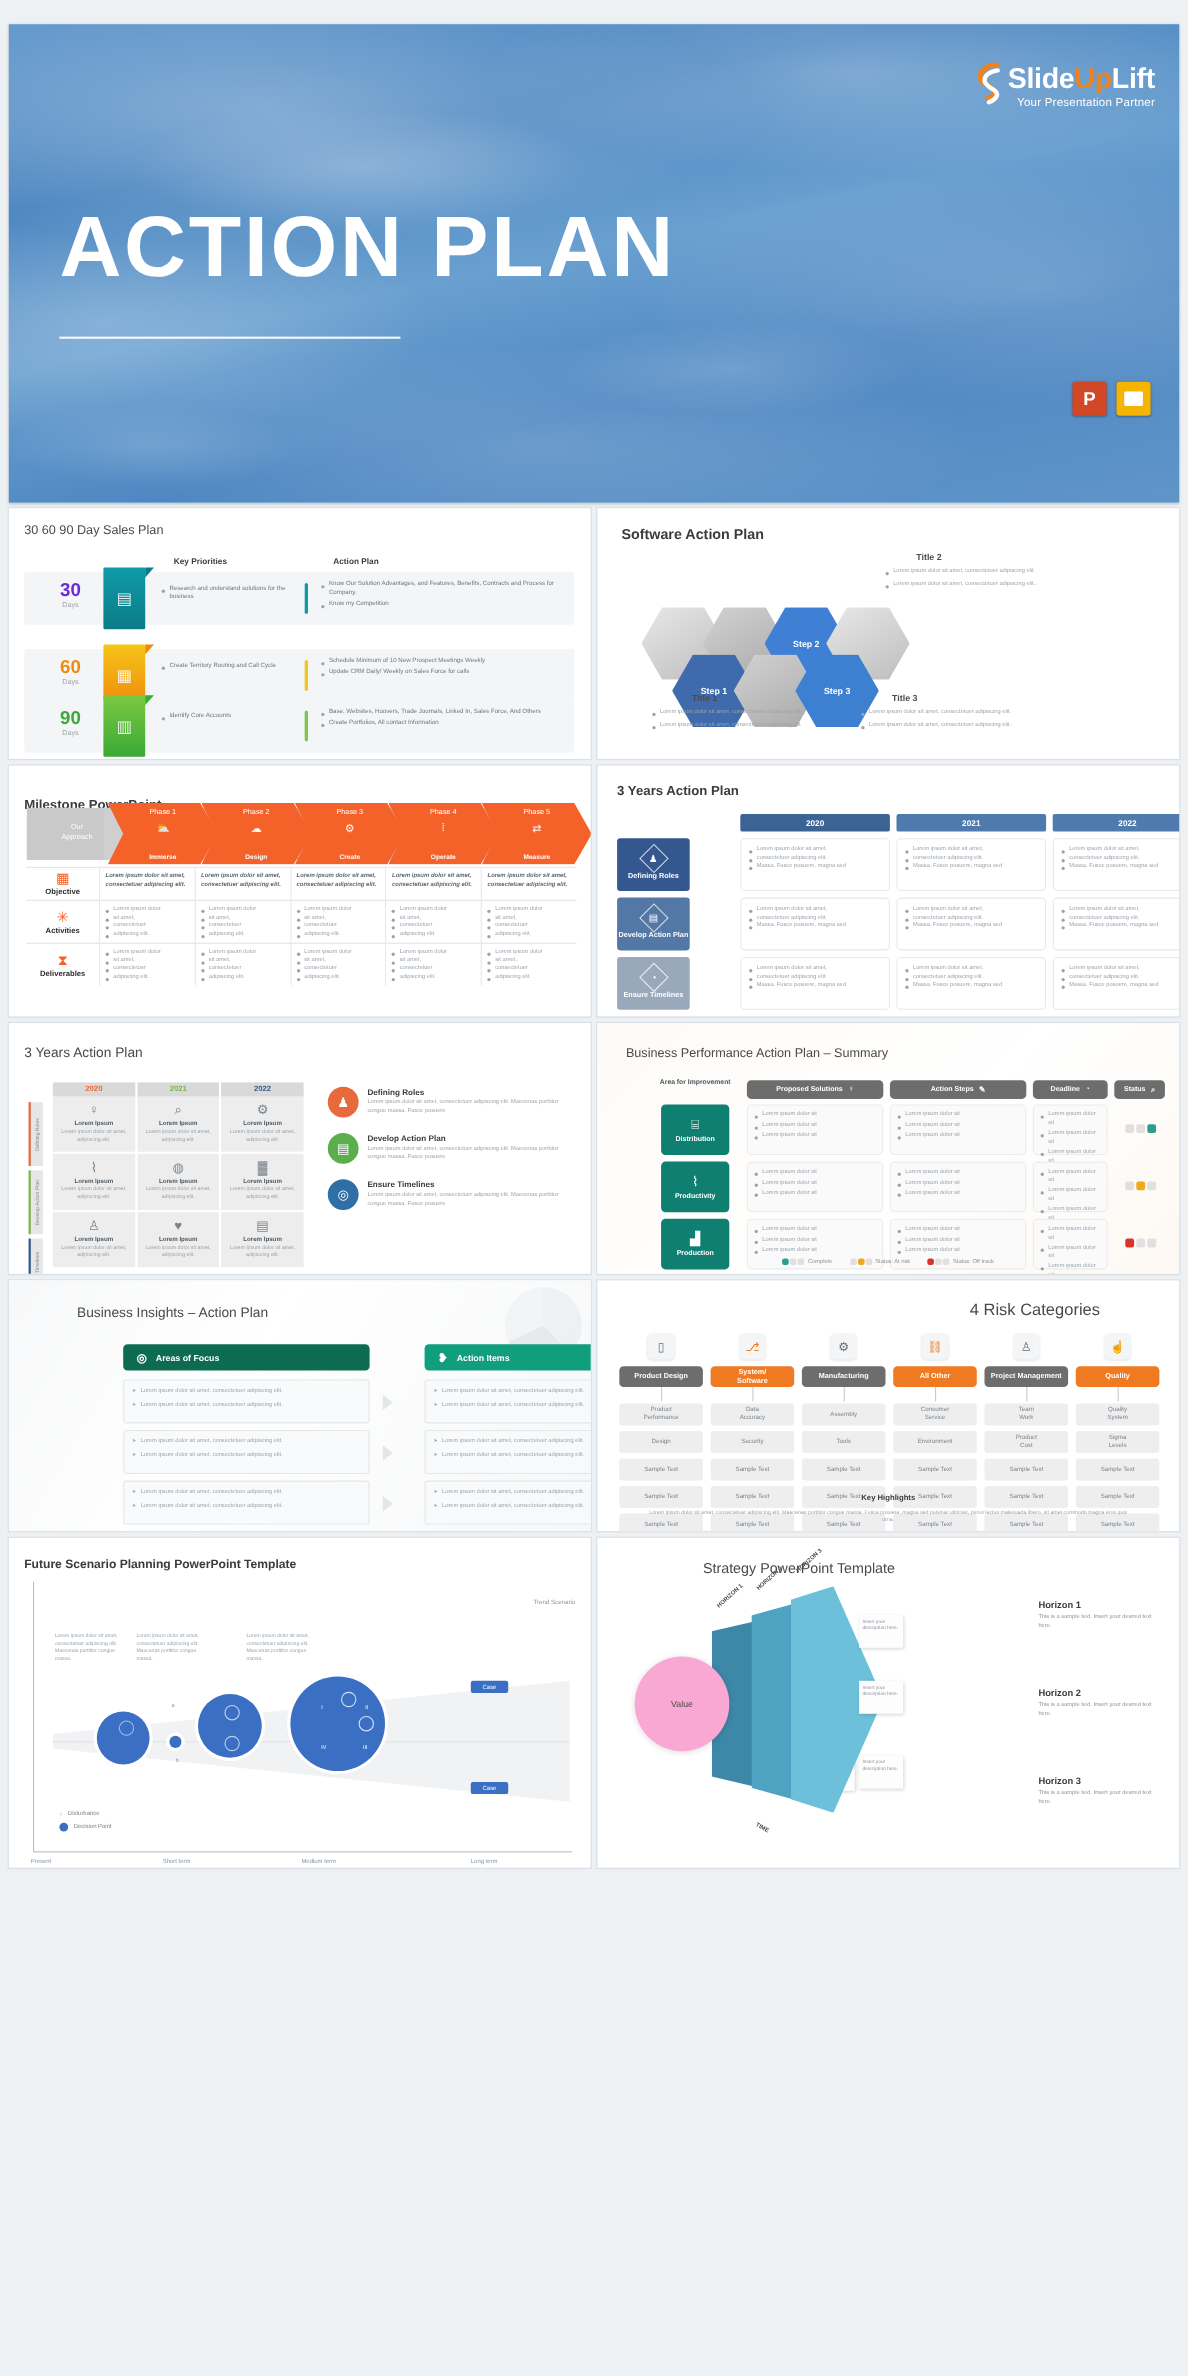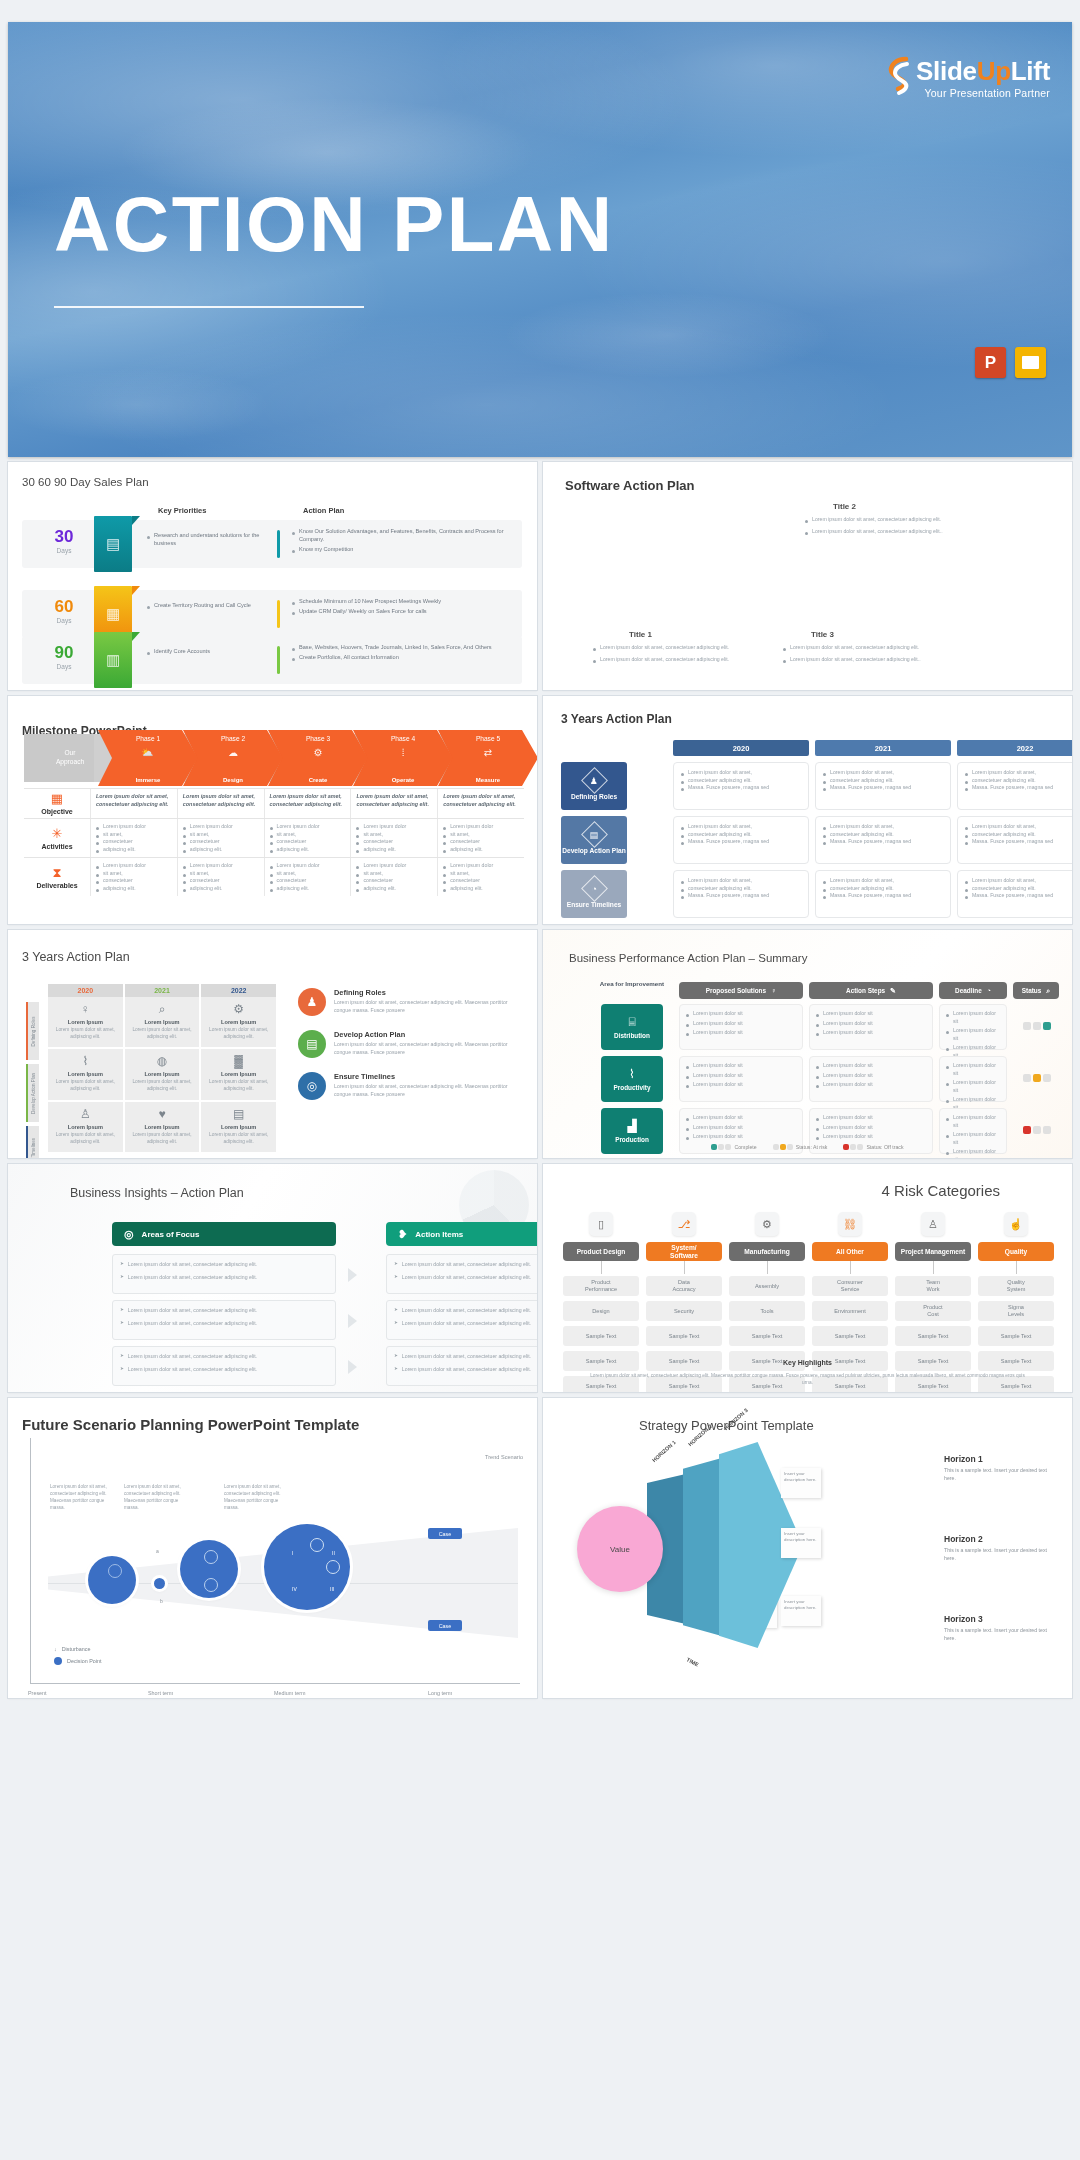--- a/index.html
+++ b/index.html
@@ -182,21 +182,21 @@
            box-shadow:0 1px 2px rgba(0,0,0,.09); display:flex; align-items:center; justify-content:center; font-size:11px; }
   .c8-hd { position:absolute; top:78px; width:76px; height:19px; border-radius:4px; color:#fff;
            display:flex; align-items:center; justify-content:center; text-align:center; font-size:6.6px; font-weight:bold; line-height:1.15; }
   .c8-conn { position:absolute; top:97px; width:1px; height:13px; background:#c9c9c9; }
   .c8-cell { position:absolute; width:76px; height:20px; border-radius:3px; background:#eeeeee; color:#7b848c;
              display:flex; align-items:center; justify-content:center; text-align:center; font-size:5.6px; line-height:1.2; }
   .c8-kh { position:absolute; left:0; bottom:26px; width:100%; text-align:center; font-size:7px; font-weight:bold; color:#3b3b3b; }
   .c8-khb { position:absolute; left:46px; bottom:6px; width:437px; text-align:center; font-size:4.8px; color:#9aa3ab; line-height:1.5; }
 
   
-  .c9-title { left:14px; top:18px; font-size:15px; }
+  .c9-title { left:14px; top:18px; font-size:11px; }
   .c9-axis-y { position:absolute; left:22px; top:40px; width:1px; height:245px; background:#b9bfc5; }
   .c9-axis-x { position:absolute; left:22px; top:285px; width:490px; height:1px; background:#b9bfc5; }
   .c9-cone { position:absolute; left:40px; top:130px; width:470px; height:110px;
              background:#f1f2f4; clip-path: polygon(0 44%, 100% 0, 100% 100%, 0 56%); }
   .c9-mid { position:absolute; left:40px; top:185px; width:470px; height:1px; background:#dfe2e5; }
   .c9-note { position:absolute; font-size:4.6px; color:#9aa3ab; line-height:1.5; width:62px; }
   .c9-ball { position:absolute; border-radius:50%; background:#3b6fc4; box-shadow:0 0 0 3px #fff, 0 1px 4px rgba(0,0,0,.14); }
   .c9-ring { position:absolute; border-radius:50%; border:1.6px solid #dce6f5; }
   .c9-rl { position:absolute; font-size:5px; color:#fff; }
   .c9-trend { position:absolute; right:14px; top:56px; font-size:5.6px; color:#8d949b; }
@@ -350,20 +350,29 @@
         <div class="bullet-line" style="margin-bottom:4px">
             <i class="bl-dot"></i>
             <span class="lorem">Lorem ipsum dolor sit amet, consectetuer adipiscing elit.</span>
           </div>
         <div class="bullet-line">
             <i class="bl-dot"></i>
             <span class="lorem">Lorem ipsum dolor sit amet, consectetuer adipiscing elit..</span>
           </div>
       </div>
 
+      <div class="hexwrap">
+        <div class="hex gray" style="left:12px;top:42px"></div>
+        <div class="hex gray2" style="left:68px;top:42px"></div>
+        <div class="hex md" style="left:124px;top:42px">Step 2</div>
+        <div class="hex gray" style="left:180px;top:42px"></div>
+        <div class="hex dk" style="left:40px;top:85px">Step 1</div>
+        <div class="hex gray2" style="left:96px;top:85px"></div>
+        <div class="hex lt" style="left:152px;top:85px">Step 3</div>
+      </div>
 
       <div class="tl-h" style="left:86px;top:168px">Title 1</div>
       <div class="tl-b" style="left:50px;top:182px">
         <div class="bullet-line" style="margin-bottom:4px">
             <i class="bl-dot"></i>
             <span class="lorem">Lorem ipsum dolor sit amet, consectetuer adipiscing elit.</span>
           </div>
         <div class="bullet-line">
             <i class="bl-dot"></i>
             <span class="lorem">Lorem ipsum dolor sit amet, consectetuer adipiscing elit.</span>

